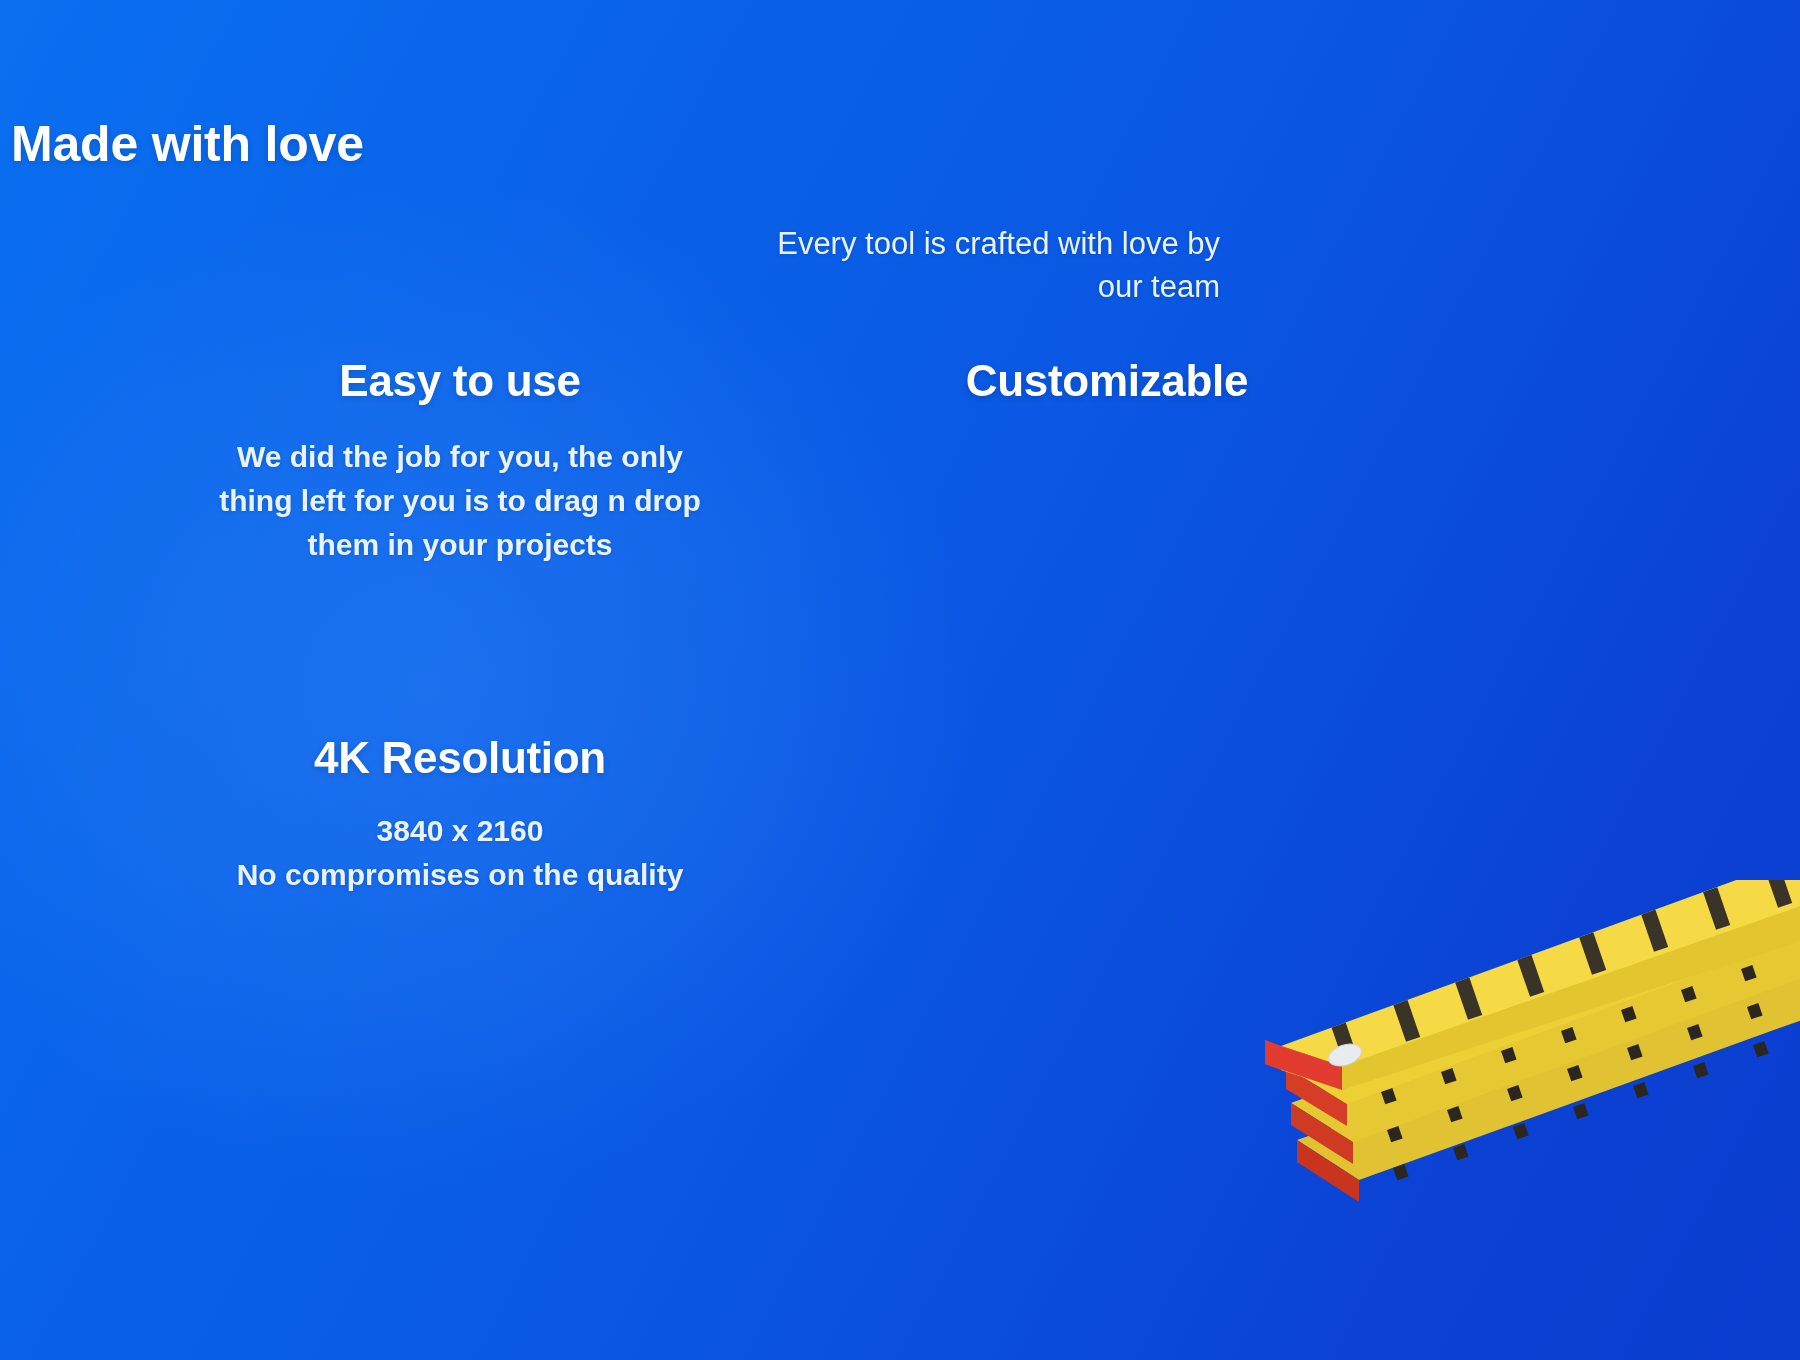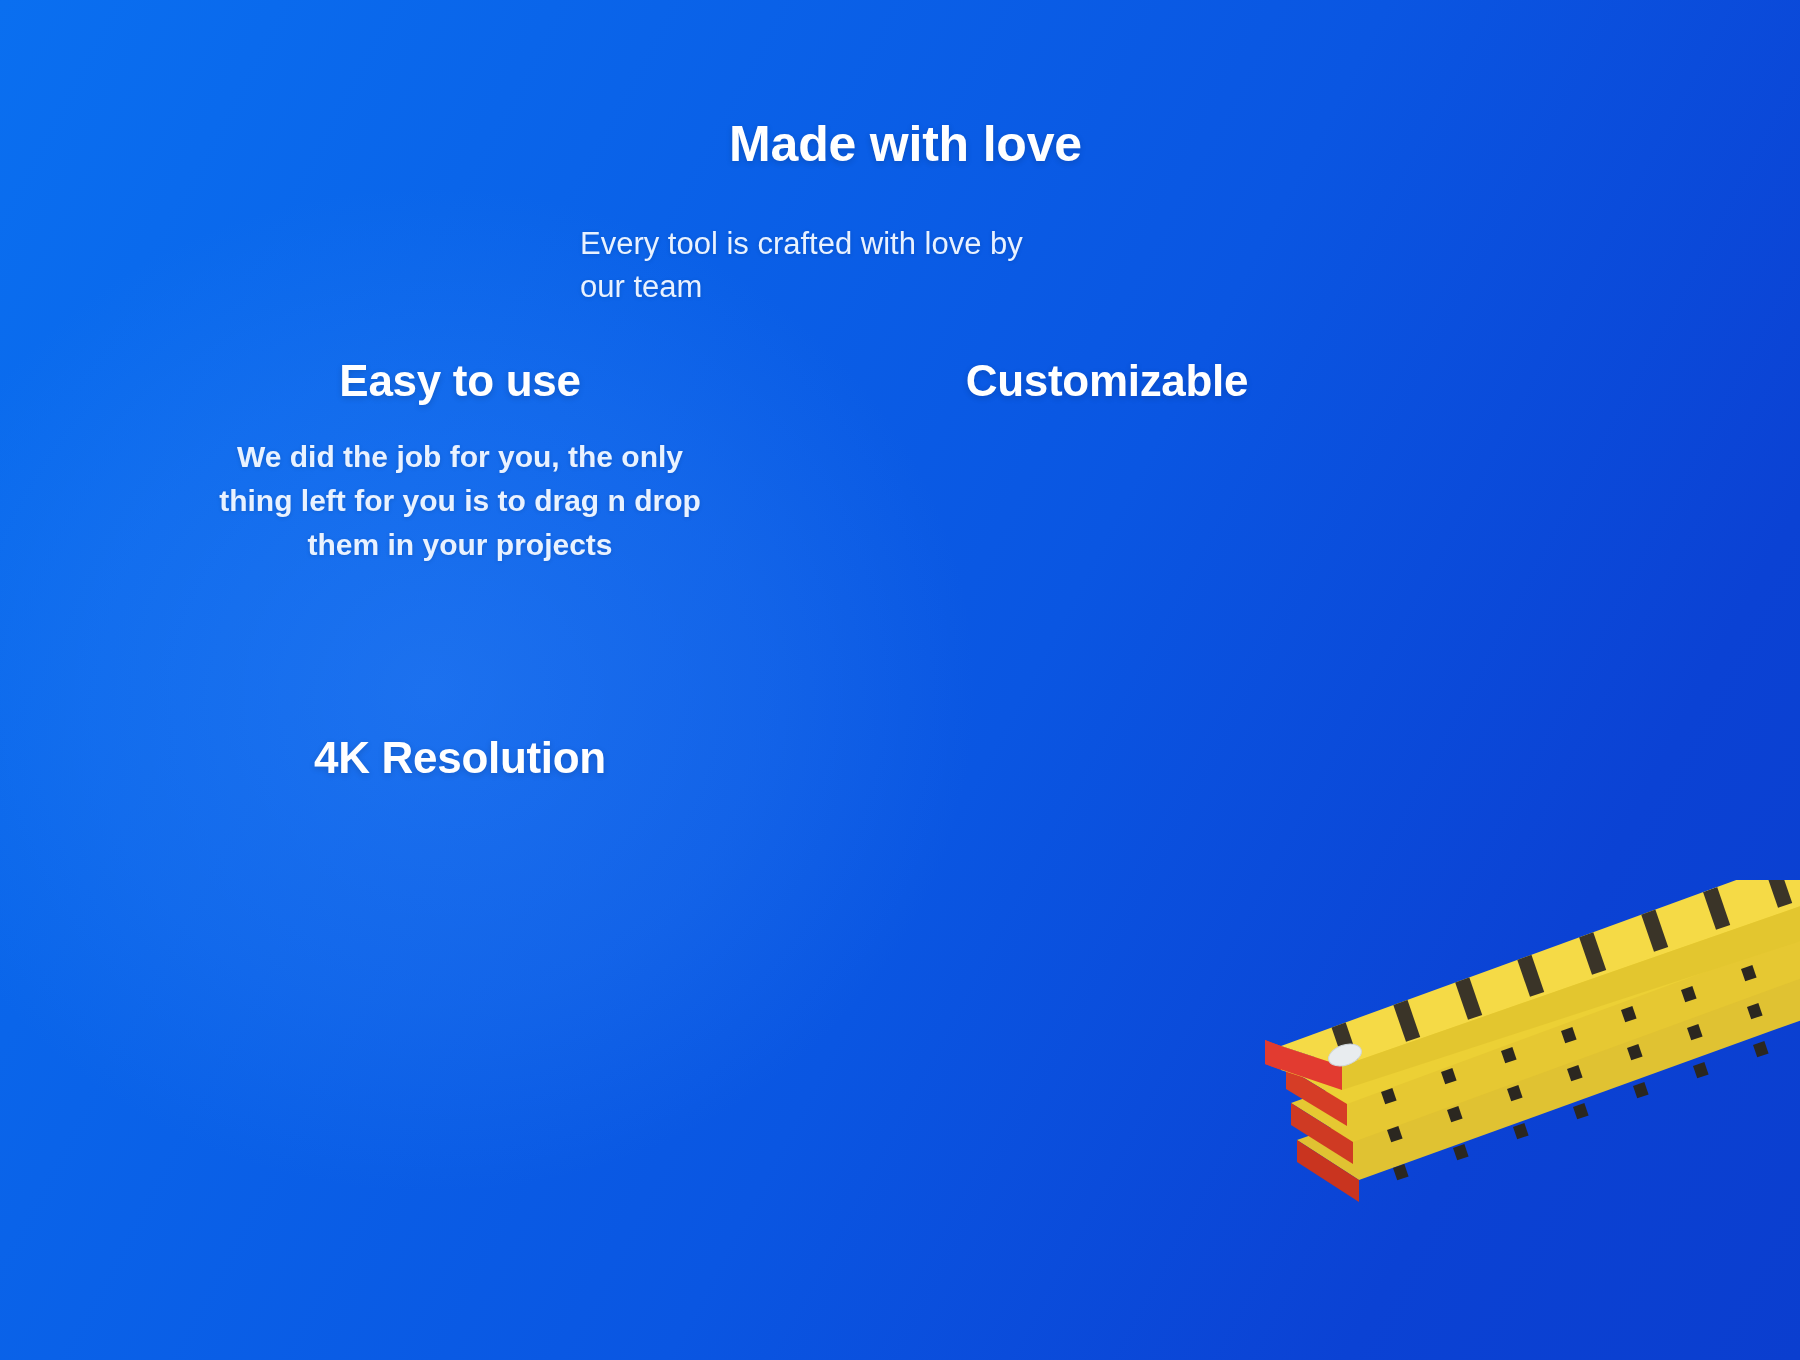--- a/index.html
+++ b/index.html
@@ -19,37 +19,37 @@
       radial-gradient(ellipse 760px 700px at 430px 690px, rgba(70,150,255,0.30) 0%, rgba(70,150,255,0.14) 45%, rgba(70,150,255,0.0) 72%),
       linear-gradient(118deg, #0a6ff0 0%, #0a65ea 22%, #0a56e2 55%, #0b42d4 82%, #0b3ecf 100%);
     overflow:hidden;
   }
 
   
   .hero-title {
     position:absolute;
     left:0; right:0;
     top:118px;
-    text-align:center;
+    text-align:left;
     color:#ffffff;
     font-size:50px;
     font-weight:bold;
     letter-spacing:-0.2px;
     line-height:1.05;
     text-shadow:0 2px 6px rgba(0,0,0,0.16);
     padding-left:11px;
   }
 
   .hero-sub {
     position:absolute;
     left:50%;
     transform:translateX(-50%);
     top:222px;
     width:640px;
-    text-align:left;
+    text-align:right;
     color:#e9f2ff;
     font-size:31px;
     font-weight:normal;
     line-height:1.40;
     text-shadow:0 1px 4px rgba(0,0,0,0.13);
   }
 
   .feature {
     position:absolute;
     width:620px;
@@ -108,20 +108,22 @@
 thing left for you is to drag n drop
 them in your projects</p>
   </section>
 
   <section class="feature col-right row-top">
     <h2>Customizable</h2>
   </section>
 
   <section class="feature col-left row-bottom">
     <h2>4K Resolution</h2>
+    <p>3840 x 2160
+No compromises on the quality</p>
   </section>
 
 
   <div id="ruler-object">
     <svg viewBox="0 0 600 490" xmlns="http://www.w3.org/2000/svg">
       <defs>
         <clipPath id="clipTop">
           <polygon points="46,166 600,-36 600,22 107,208"></polygon>
         </clipPath>
         <clipPath id="clipFace1">

